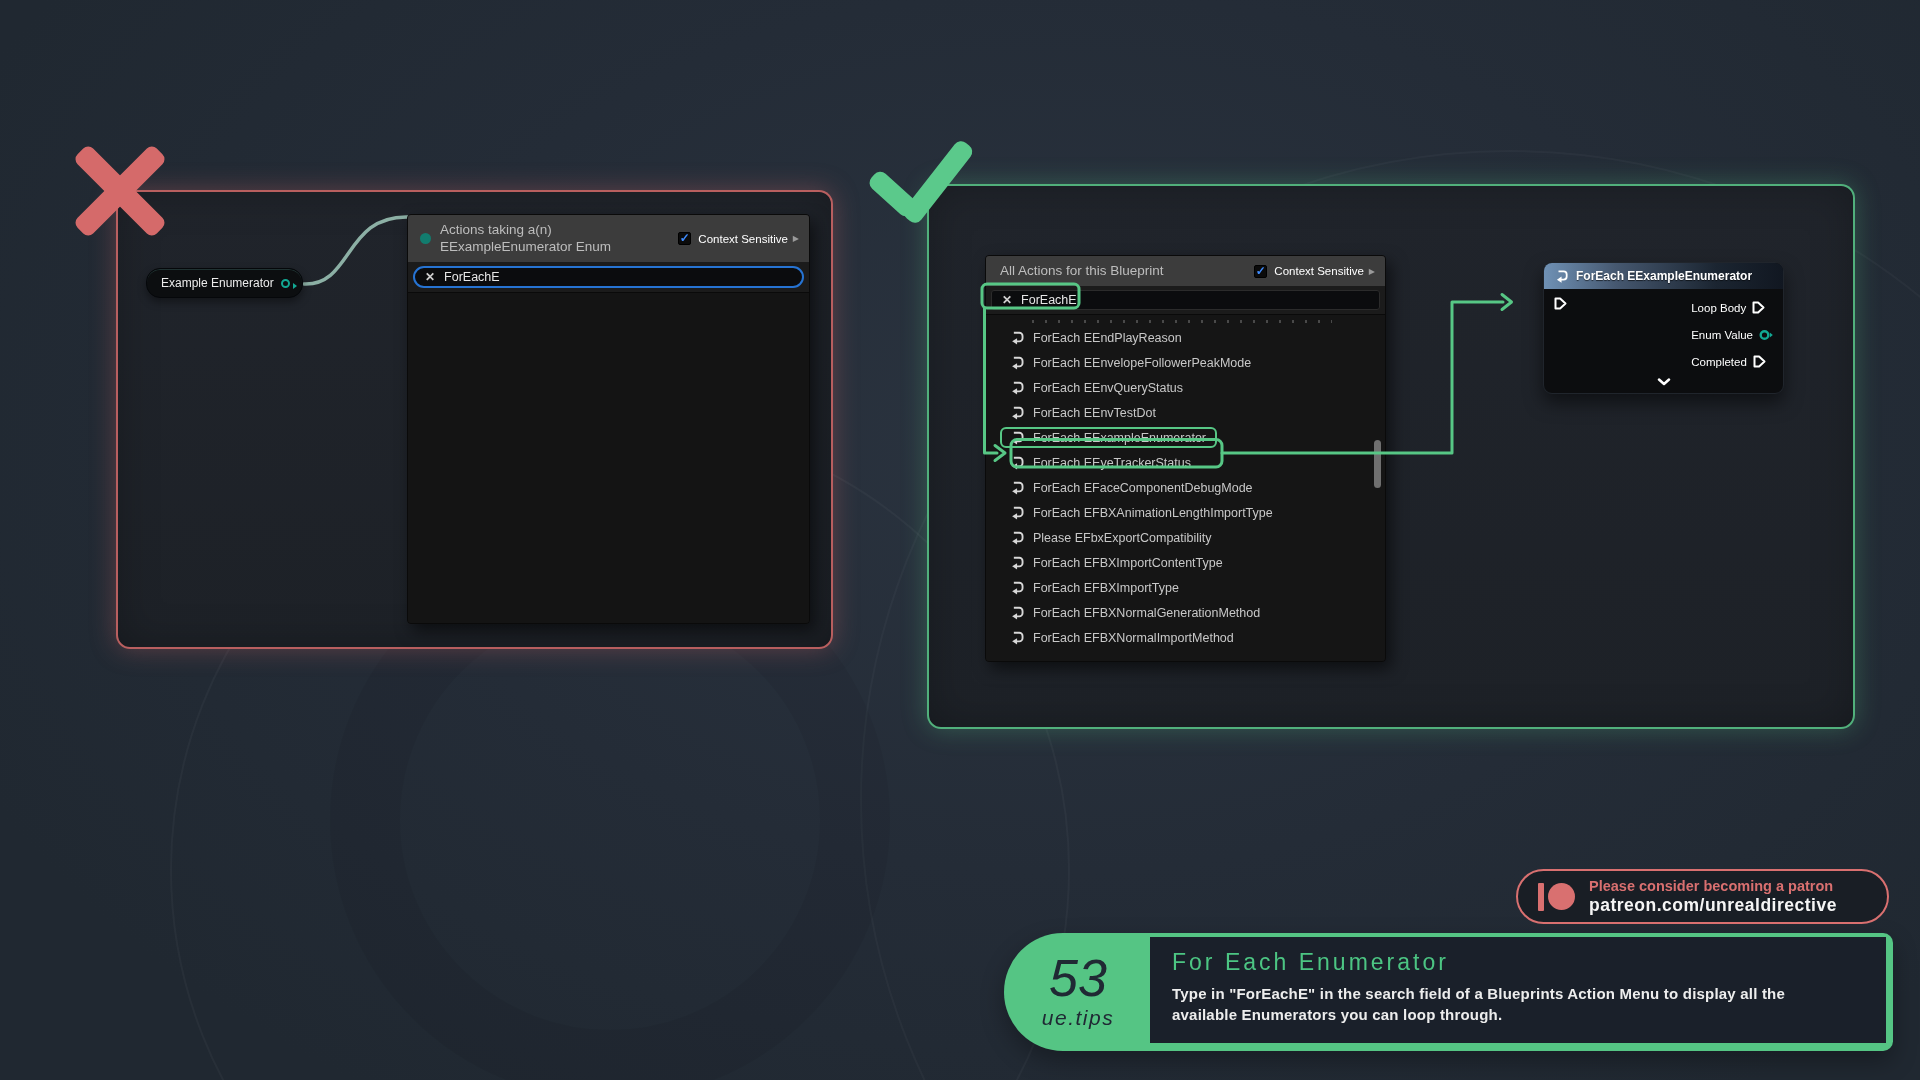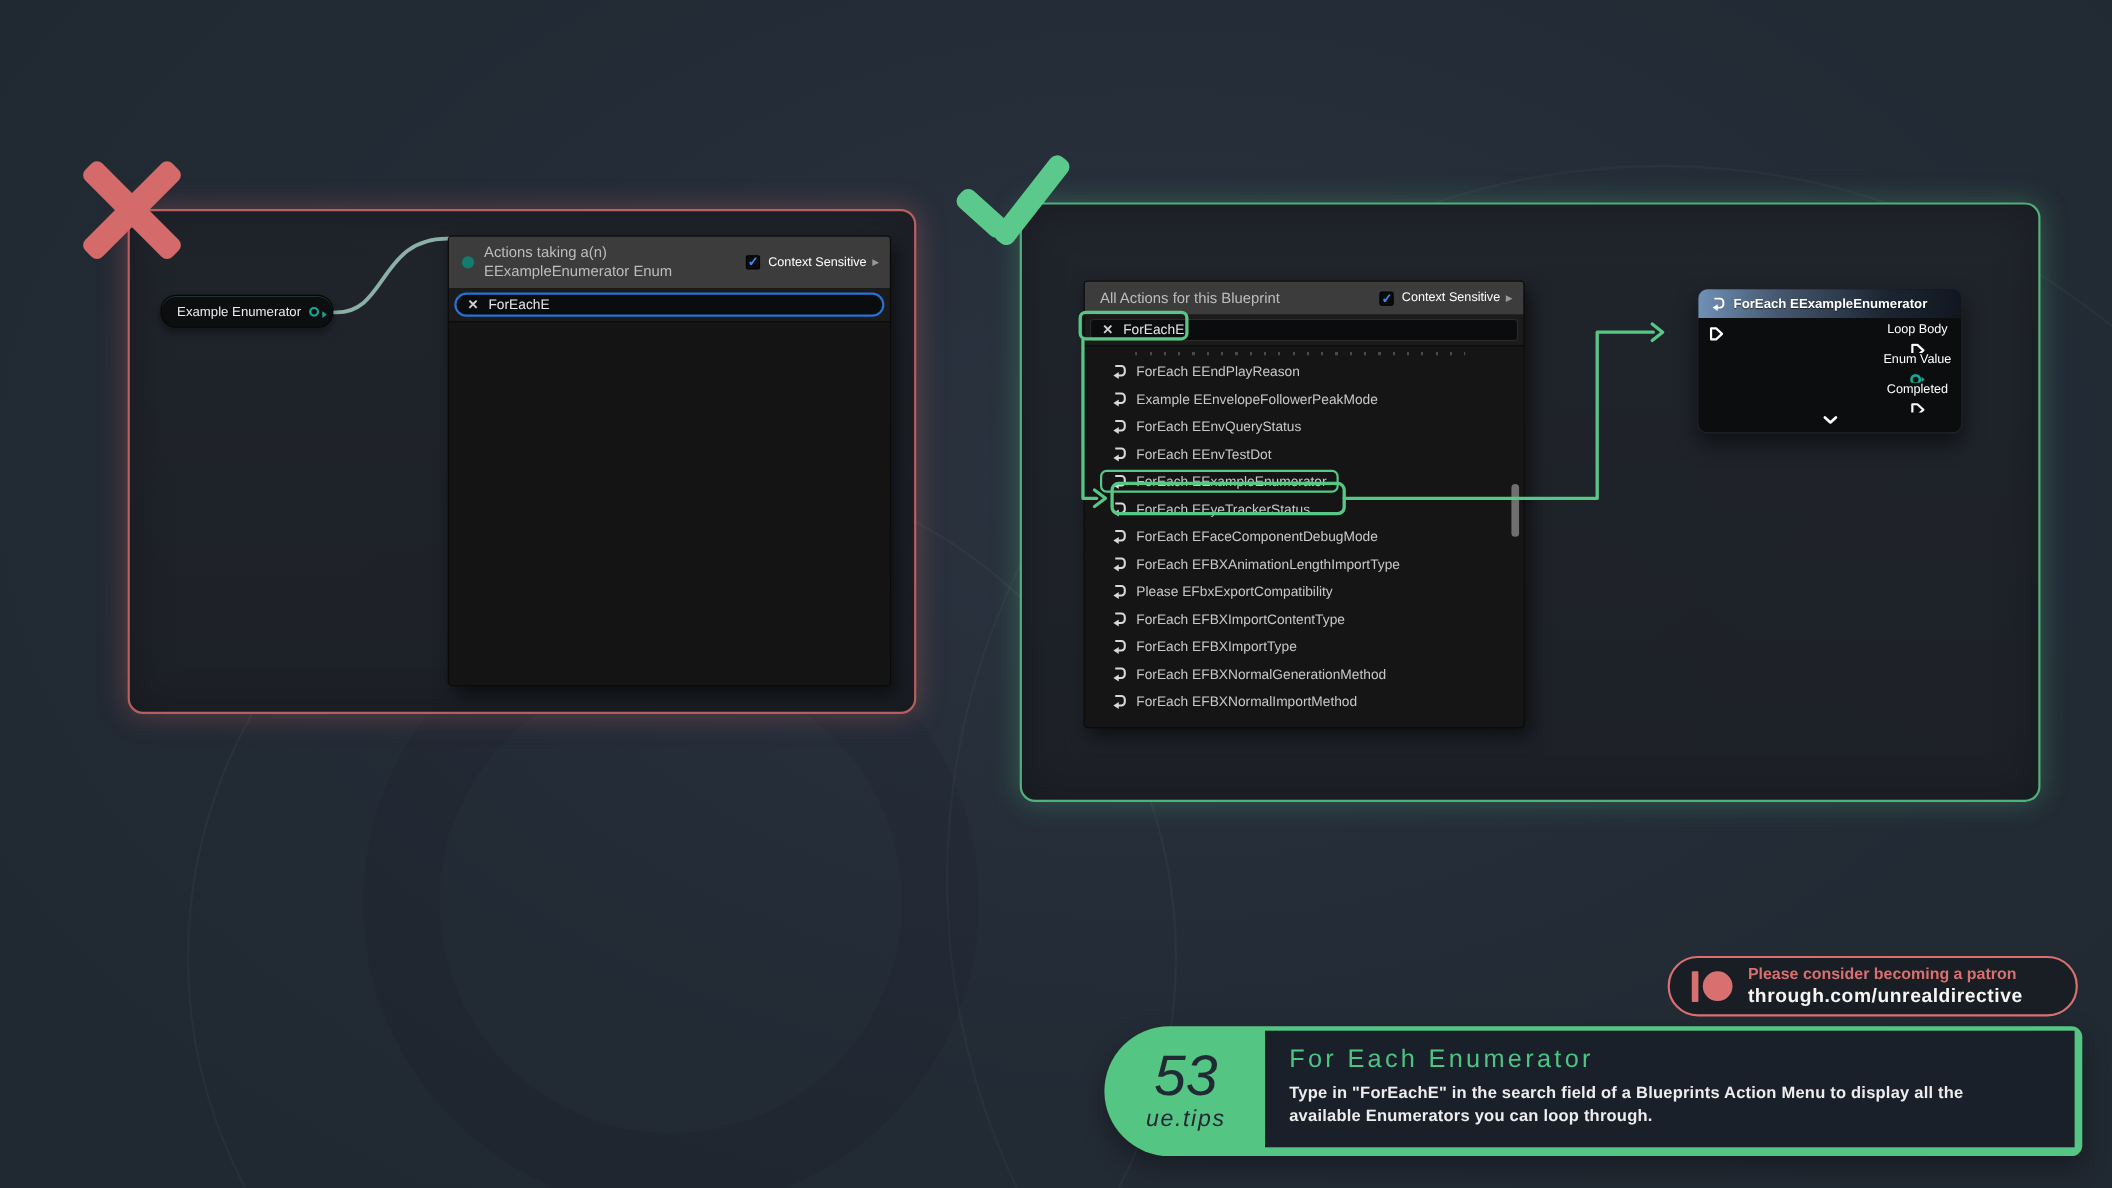--- a/index.html
+++ b/index.html
@@ -69,21 +69,21 @@
   .ann-svg{position:absolute;left:0;top:0;pointer-events:none;z-index:4;}
 
   
   .bp-node{position:absolute;left:614px;top:76px;width:241px;height:132px;background:#0c0d0f;border-radius:9px;
      border:1px solid #20252c;box-shadow:0 9px 18px rgba(0,0,0,.5);}
   .bp-title{height:26px;border-radius:8px 8px 0 0;display:flex;align-items:center;gap:7px;padding:0 9px;
      background:linear-gradient(90deg,#6f91b5 0%,#465870 30%,#1b2531 72%,#111721 100%);}
   .bp-title span{color:#fff;font-size:12px;font-weight:bold;white-space:nowrap;text-shadow:0 1px 1px rgba(0,0,0,.6);}
   .exec-in{position:absolute;left:10px;top:34px;}
   .pins{position:absolute;right:9px;top:31px;display:flex;flex-direction:column;}
-  .pin-row{height:27px;display:flex;align-items:center;gap:6px;flex-direction:column;}
+  .pin-row{height:27px;display:flex;align-items:center;gap:6px;}
   .pin-label{color:#fff;font-size:11.5px;white-space:nowrap;}
   .pin-row svg{display:none;}
   .pin-row.pin-exec svg.exec{display:block;}
   .pin-row.pin-enum svg.enum{display:block;}
   .node-collapse{position:absolute;left:50%;bottom:7px;transform:translateX(-50%);}
 
   
   .patreon{position:absolute;left:1516px;top:869px;width:373px;height:55px;border-radius:28px;
      border:2px solid #d97070;background:rgba(25,29,36,.92);display:flex;align-items:center;padding-left:20px;gap:15px;z-index:6;}
   .pat-logo{position:relative;width:36px;height:28px;flex:0 0 auto;}
@@ -171,21 +171,21 @@
               <span class="row-label">ForEach EEndPlayReason</span>
             </span>
           </div>
 
           <div class="row">
             <span class="row-inner">
               <svg class="loop-icon" width="17" height="15" viewBox="0 0 18 15">
                 <path d="M6.2,2.4 H12 a3.4,3.4 0 0 1 3.4,3.4 V8.2 a3.4,3.4 0 0 1 -3.4,3.4 H8.8" fill="none" stroke="#d8d8d8" stroke-width="2"></path>
                 <path d="M9.6,8.2 L4.4,11.6 L9.6,15 Z" fill="#d8d8d8"></path>
               </svg>
-              <span class="row-label">Example EEnvelopeFollowerPeakMode</span>
+              <span class="row-label">ForEach EEnvelopeFollowerPeakMode</span>
             </span>
           </div>
 
           <div class="row">
             <span class="row-inner">
               <svg class="loop-icon" width="17" height="15" viewBox="0 0 18 15">
                 <path d="M6.2,2.4 H12 a3.4,3.4 0 0 1 3.4,3.4 V8.2 a3.4,3.4 0 0 1 -3.4,3.4 H8.8" fill="none" stroke="#d8d8d8" stroke-width="2"></path>
                 <path d="M9.6,8.2 L4.4,11.6 L9.6,15 Z" fill="#d8d8d8"></path>
               </svg>
               <span class="row-label">ForEach EEnvQueryStatus</span>
@@ -351,21 +351,21 @@
   </div>
   <div class="checkmark"></div>
 
   <div class="patreon">
     <span class="pat-logo">
       <span class="bar"></span>
         <span class="circ"></span>
     </span>
     <span>
       <div class="pat-line1">Please consider becoming a patron</div>
-      <div class="pat-line2">through.com/unrealdirective</div>
+      <div class="pat-line2">patreon.com/unrealdirective</div>
     </span>
   </div>
 
   <div class="tip">
     <div class="tip-badge">
       <div class="tip-num">53</div>
       <div class="tip-site">ue.tips</div>
     </div>
     <div class="tip-info">
       <div class="tip-title">For Each Enumerator</div>

